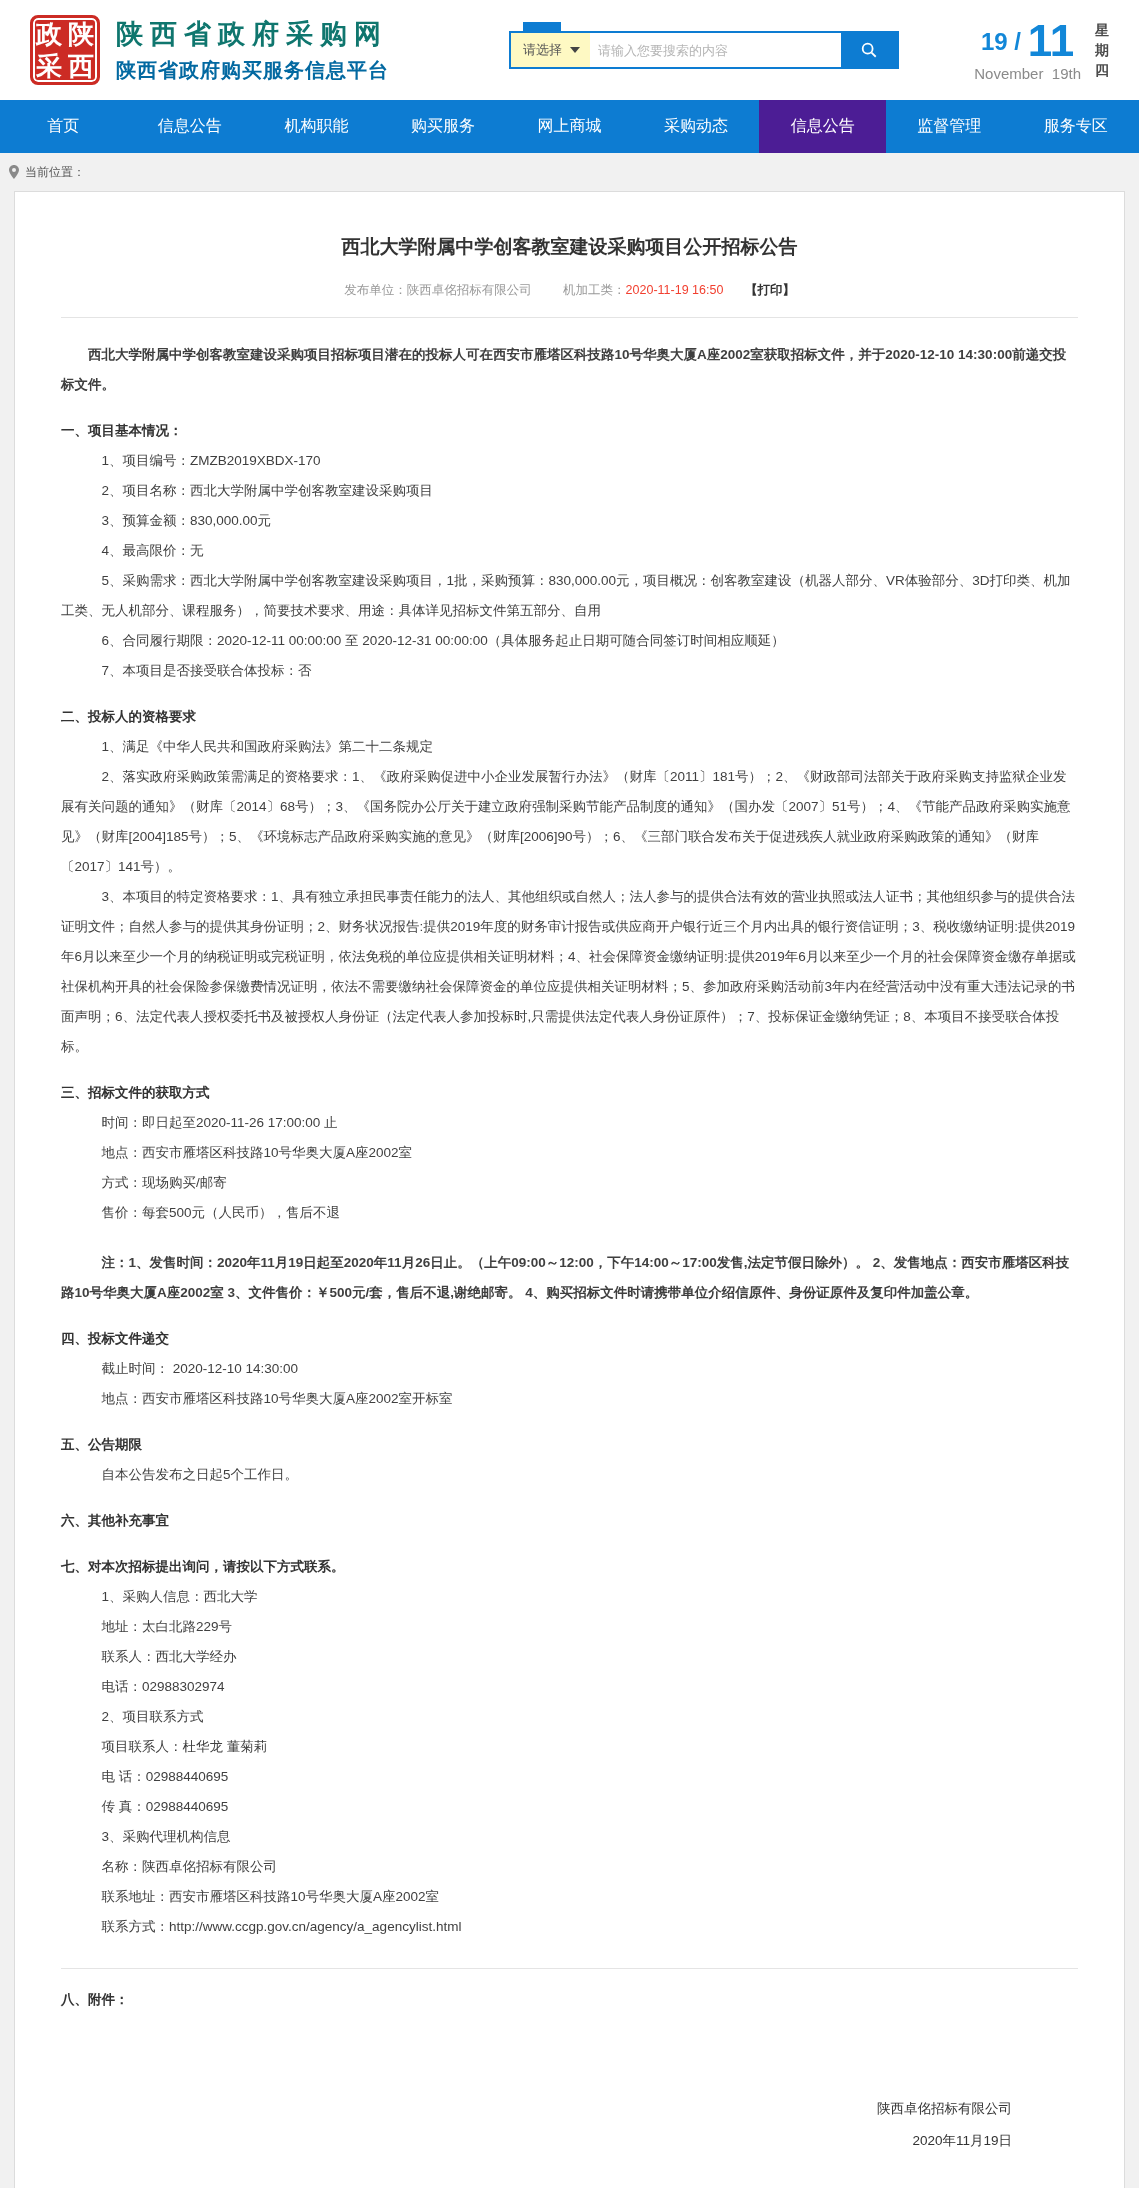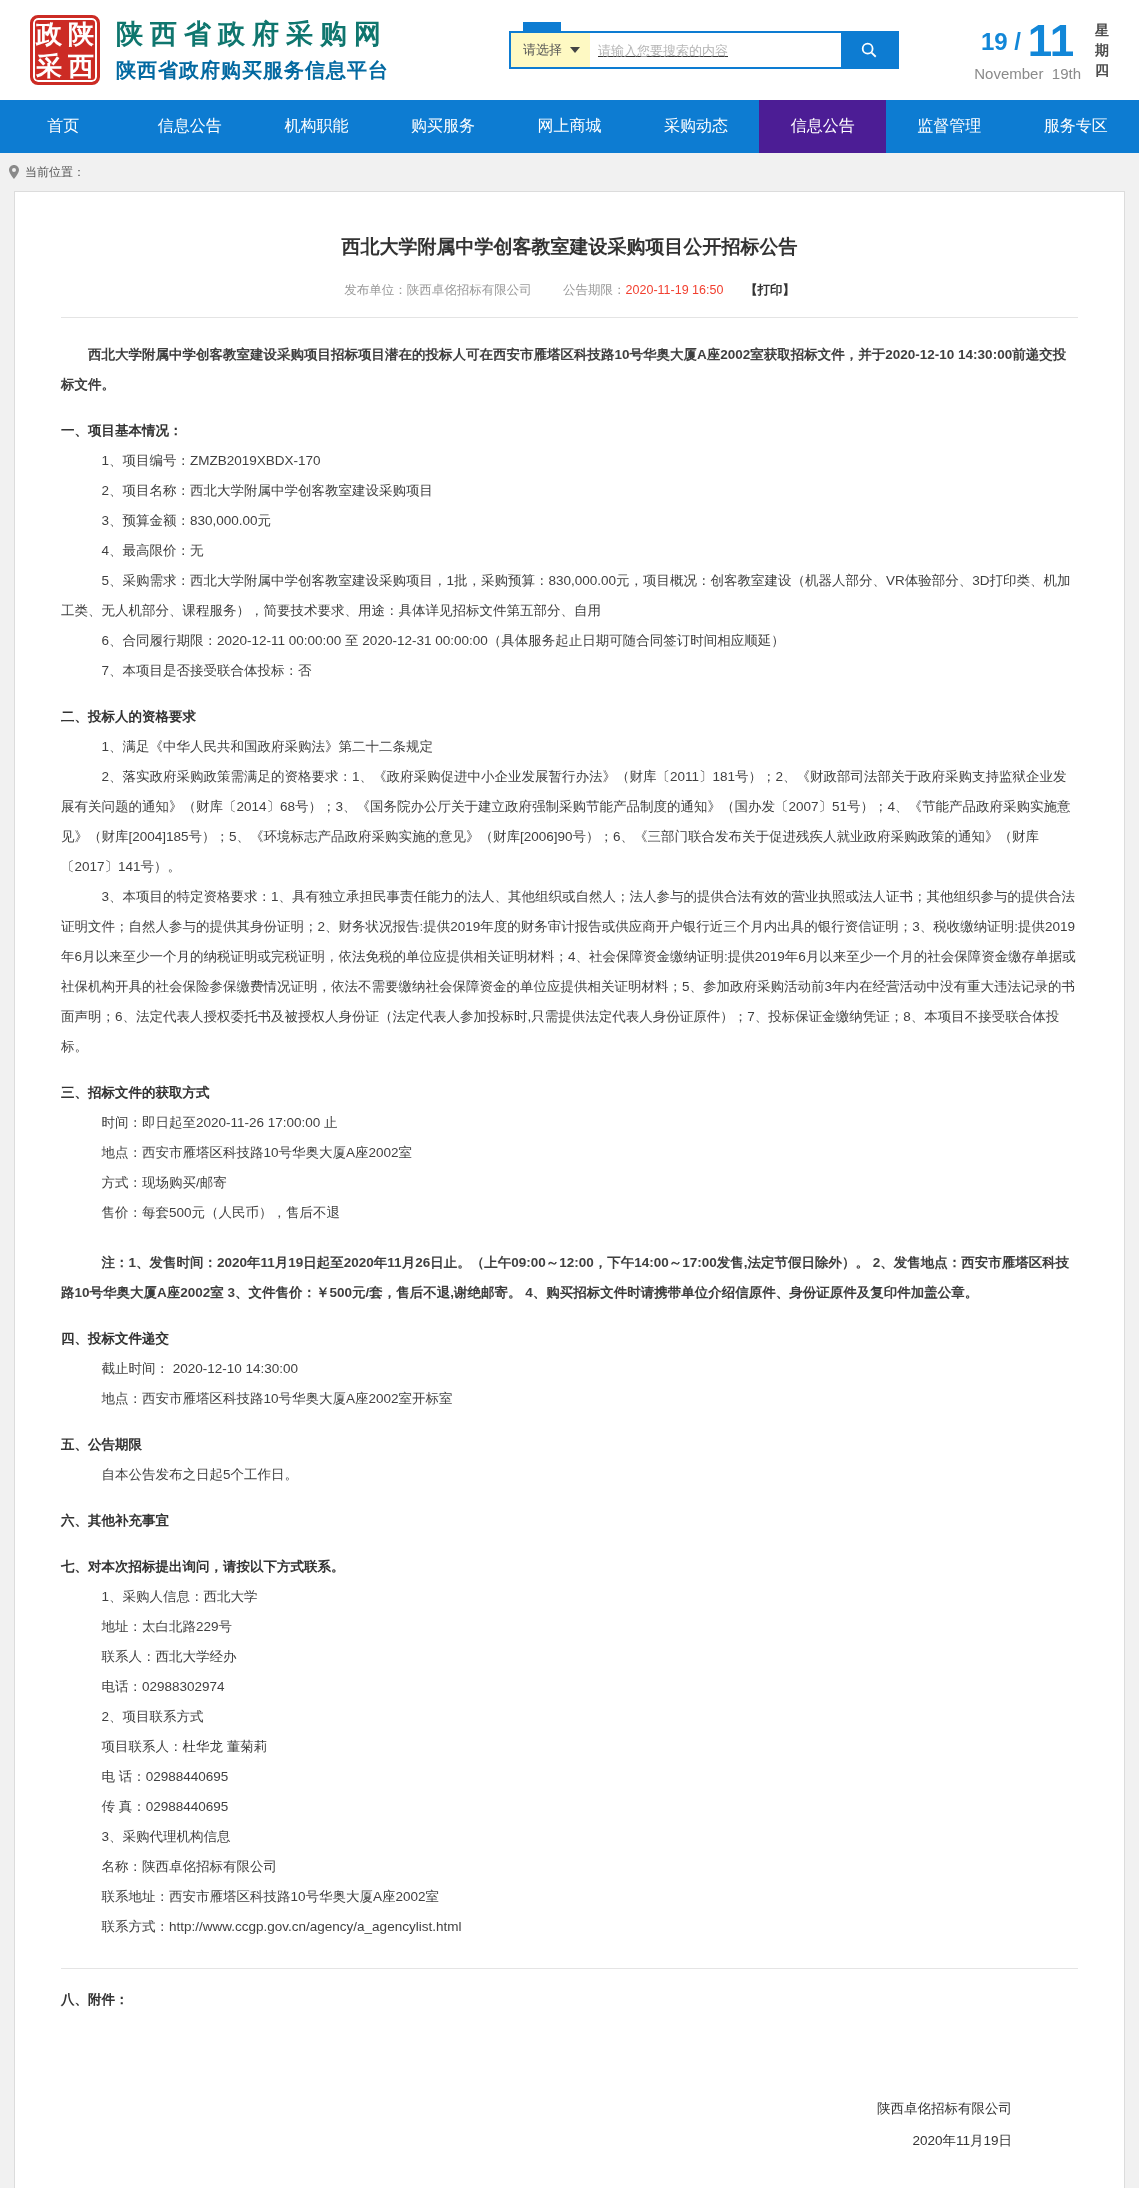--- a/index.html
+++ b/index.html
@@ -14,21 +14,21 @@
   .seal span { color: #fff; font-size: 26px; font-weight: bold; line-height: 1.1; }
   .titles { margin-left: 16px; }
   .site-title { font-size: 27px; font-weight: bold; color: #0f766e; letter-spacing: 7px; }
   .site-sub { font-size: 20px; font-weight: bold; color: #0369a1; margin-top: 5px; letter-spacing: 1px; }
 
   .searchwrap { position: relative; margin-left: 120px; width: 390px; }
   .search-tab { position: absolute; top: -9px; left: 14px; width: 38px; height: 10px; background: #0d7cd2; }
   .searchbox { display: flex; align-items: stretch; border: 2px solid #0d7cd2; background: #fef9c3; height: 38px; }
   .search-select { display: flex; align-items: center; gap: 8px; padding: 0 10px 0 12px; font-size: 13px; color: #555; cursor: pointer; flex: 0 0 auto; }
   .caret { width: 0; height: 0; border-left: 5px solid transparent; border-right: 5px solid transparent; border-top: 6px solid #444; }
-  .search-input { border: 0; outline: none; flex: 1; font-size: 13px; color: #333; padding: 0 8px; font-family: "Liberation Sans", sans-serif; text-decoration: underline; }
+  .search-input { border: 0; outline: none; flex: 1; font-size: 13px; color: #333; padding: 0 8px; font-family: "Liberation Sans", sans-serif; }
   .search-input::placeholder { color: #b5b5b5; }
   .search-btn { width: 56px; background: #0d7cd2; border: 0; display: flex; align-items: center; justify-content: center; cursor: pointer; }
 
   .datebox { margin-left: auto; display: flex; align-items: center; }
   .date-main { text-align: center; }
   .date-line1 { color: #1287d8; font-weight: bold; line-height: 1; }
   .date-day { font-size: 24px; vertical-align: 6px; }
   .date-slash { font-size: 24px; vertical-align: 6px; }
   .date-month { font-size: 44px; }
   .date-line2 { color: #8a8a8a; font-size: 15px; margin-top: 2px; }
@@ -123,21 +123,21 @@
     </svg>
     <span>当前位置：</span>
   </div>
 
   <div class="card">
     <div class="art-title">西北大学附属中学创客教室建设采购项目公开招标公告</div>
 
     <div class="art-meta">
       <span>发布单位：</span><span>陕西卓佲招标有限公司</span>
       <span class="sp"></span>
-      <span>公告期限：</span><span class="meta-red">2020-11-19 16:50</span>
+      <span>机加工类：</span><span class="meta-red">2020-11-19 16:50</span>
       <span class="print-btn">【打印】</span>
     </div>
 
     <hr class="meta-divider">
 
     <div class="body-text">
         <div class="blk intro">西北大学附属中学创客教室建设采购项目招标项目潜在的投标人可在西安市雁塔区科技路10号华奥大厦A座2002室获取招标文件，并于2020-12-10 14:30:00前递交投标文件。</div>
         <div class="blk h">一、项目基本情况：</div>
         <div class="blk item">1、项目编号：ZMZB2019XBDX-170</div>
         <div class="blk item">2、项目名称：西北大学附属中学创客教室建设采购项目</div>

